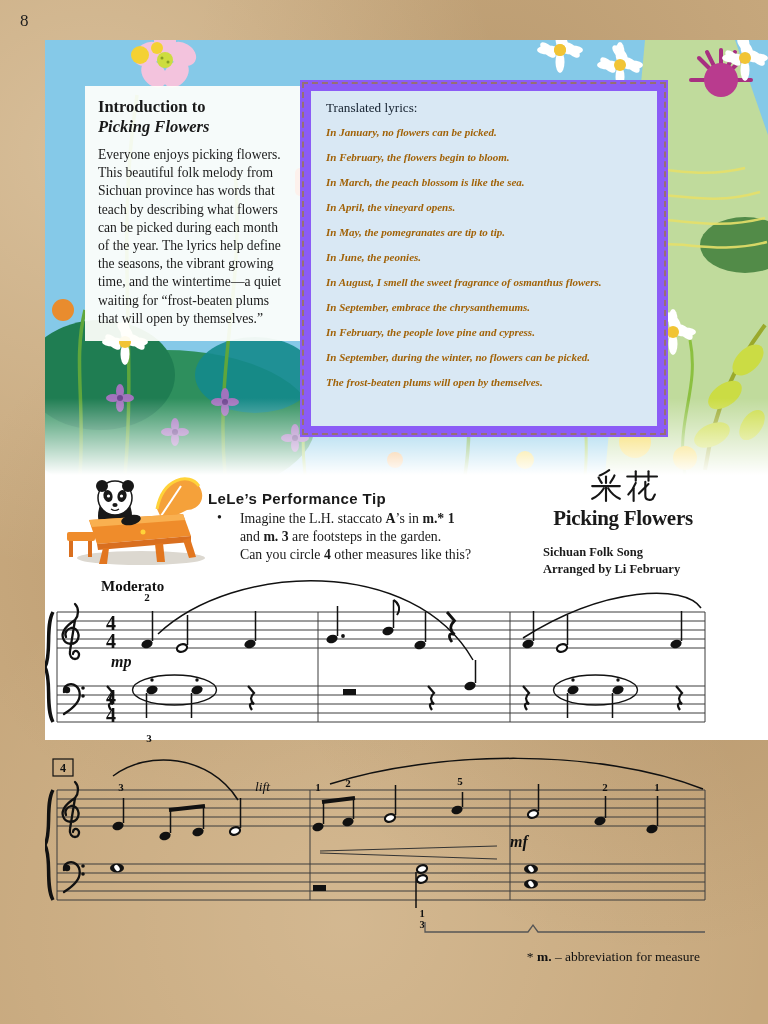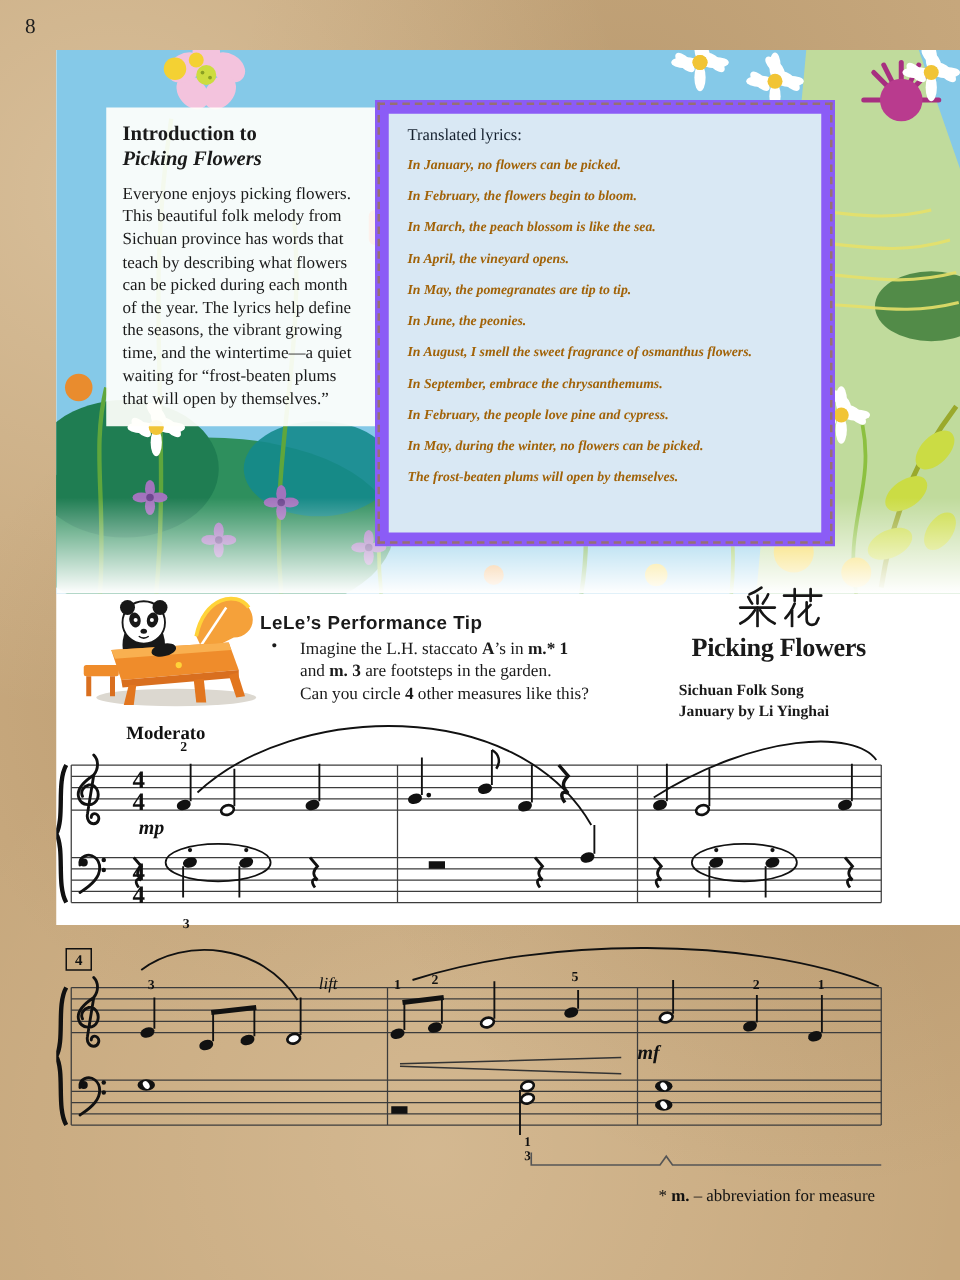--- a/index.html
+++ b/index.html
@@ -177,21 +177,21 @@
       <div class="head">Translated lyrics:</div>
       <div class="line">In January, no flowers can be picked.</div>
       <div class="line">In February, the flowers begin to bloom.</div>
       <div class="line">In March, the peach blossom is like the sea.</div>
       <div class="line">In April, the vineyard opens.</div>
       <div class="line">In May, the pomegranates are tip to tip.</div>
       <div class="line">In June, the peonies.</div>
       <div class="line">In August, I smell the sweet fragrance of osmanthus flowers.</div>
       <div class="line">In September, embrace the chrysanthemums.</div>
       <div class="line">In February, the people love pine and cypress.</div>
-      <div class="line">In May, during the winter, no flowers can be picked.</div>
+      <div class="line">In September, during the winter, no flowers can be picked.</div>
       <div class="line">The frost-beaten plums will open by themselves.</div>
     </div>
 
     <svg style="position:absolute;left:14px;top:424px;z-index:2" width="152" height="102" viewBox="0 0 152 102">
       <ellipse cx="82" cy="94" rx="64" ry="7" fill="#dcd8d0"></ellipse>
       <rect x="8" y="68" width="28" height="9" rx="2" fill="#ef8c2b"></rect>
       <rect x="10" y="77" width="4" height="16" fill="#d96f1f"></rect>
         <rect x="29" y="77" width="4" height="16" fill="#d96f1f"></rect>
       <ellipse cx="56" cy="52" rx="17" ry="22" fill="#181818"></ellipse>
       <circle cx="56" cy="34" r="17" fill="#fff" stroke="#181818" stroke-width="1.5"></circle>
@@ -242,21 +242,21 @@
             <path d="M10,14 C8,19 6,22 3,25"></path>
               <path d="M8,19 L8,31"></path>
             <path d="M22,15 L13,24"></path>
               <path d="M19,13 L19,26 C19,30 23,31 26,29 L28,25"></path>
           </g>
         </g>
       </svg>
       <div class="songtitle">Picking Flowers</div>
       <div class="credits">
         <div>Sichuan Folk Song</div>
-        <div>January by Li Yinghai</div>
+        <div>Arranged by Li February</div>
       </div>
     </div>
 
     <svg class="score" width="723" height="450" viewBox="0 0 723 450">
       <defs>
         <path id="tclef" class="clef" d="M30 34 C34 38 34 45 30 50 L25 81 C24 86 27 89 30 89 C34 89 35 84 33 82 C31 80 28 81 28 84 M30 50 C21 56 16 62 18 68 C20 75 30 76 33 69 C35 63 31 57 26 58 C22 59 19 63 21 67"></path>
         <g id="bclef">
           <circle cx="4" cy="6" r="3.2" fill="#111"></circle>
           <path class="clef" d="M1 8 C0 1 8 -2 13 2 C18 6 18 14 13 20 C9 25 4 28 1 30"></path>
           <circle cx="20" cy="4" r="1.8" fill="#111"></circle>

